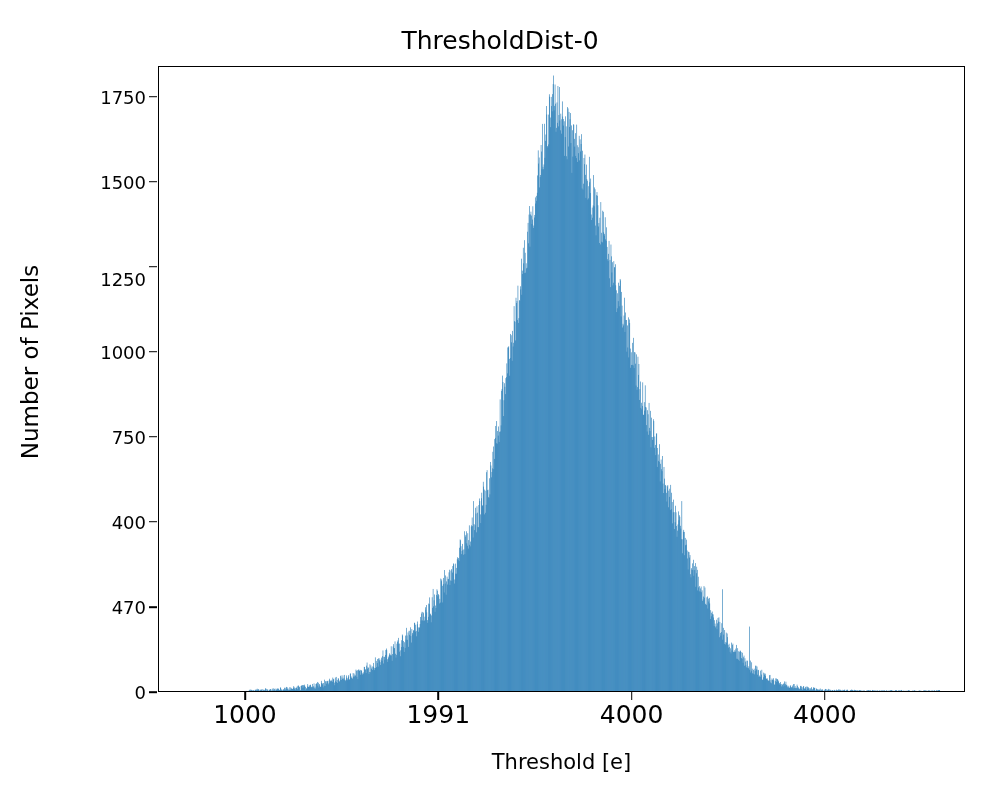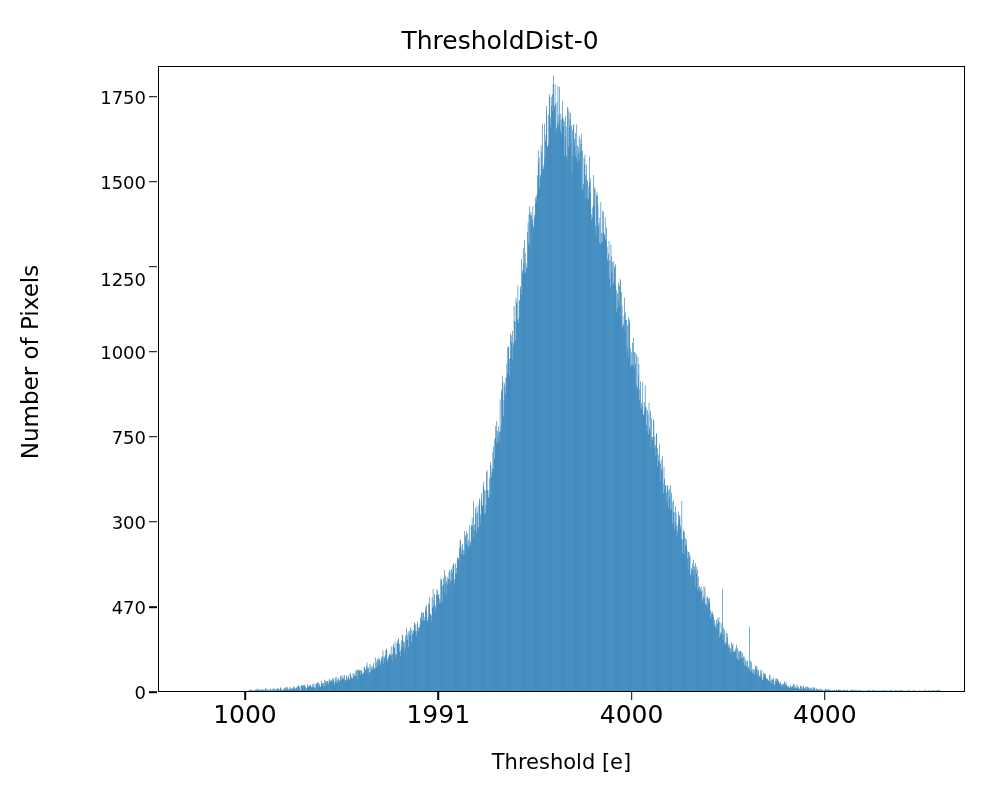--- a/index.html
+++ b/index.html
@@ -121,21 +121,21 @@
 </head>
 <body>
 
 <div id="figure">
 
   <div id="chart-title">ThresholdDist-0</div>
 
   <div id="ytick-labels">
       <div class="ytick-label" style="top: 692px;">0</div>
       <div class="ytick-label" style="top: 606.946px;">470</div>
-      <div class="ytick-label" style="top: 521.891px;">300</div>
+      <div class="ytick-label" style="top: 521.891px;">400</div>
       <div class="ytick-label" style="top: 436.837px;">750</div>
       <div class="ytick-label" style="top: 351.783px;">1000</div>
       <div class="ytick-label" style="top: 266.728px; margin-top: 12px;">1250</div>
       <div class="ytick-label" style="top: 181.674px;">1500</div>
       <div class="ytick-label" style="top: 96.6196px;">1750</div>
     </div>
   <div id="ytick-marks">
       <div class="ytick-mark" style="top: 692px;"></div>
       <div class="ytick-mark" style="top: 606.946px;"></div>
       <div class="ytick-mark" style="top: 521.891px;"></div>

